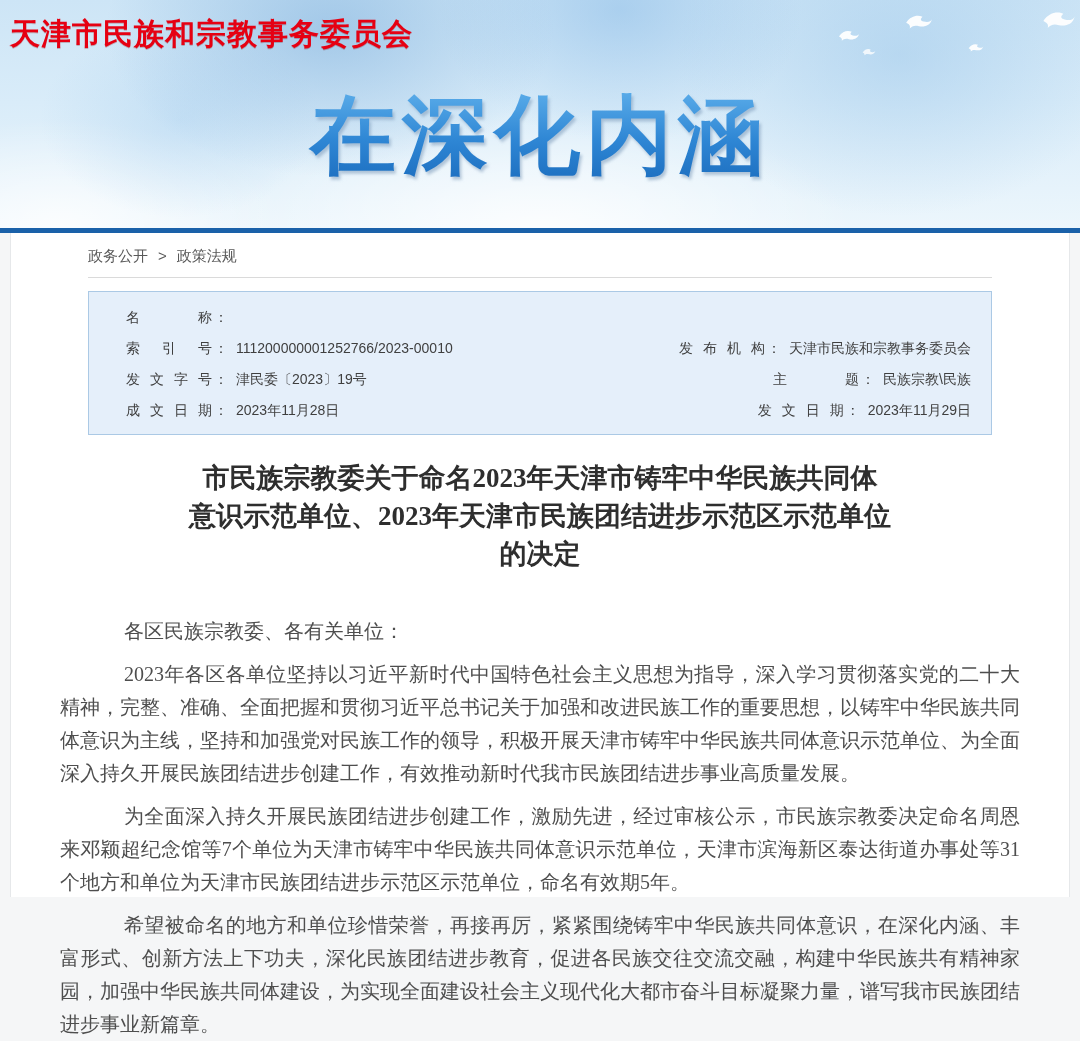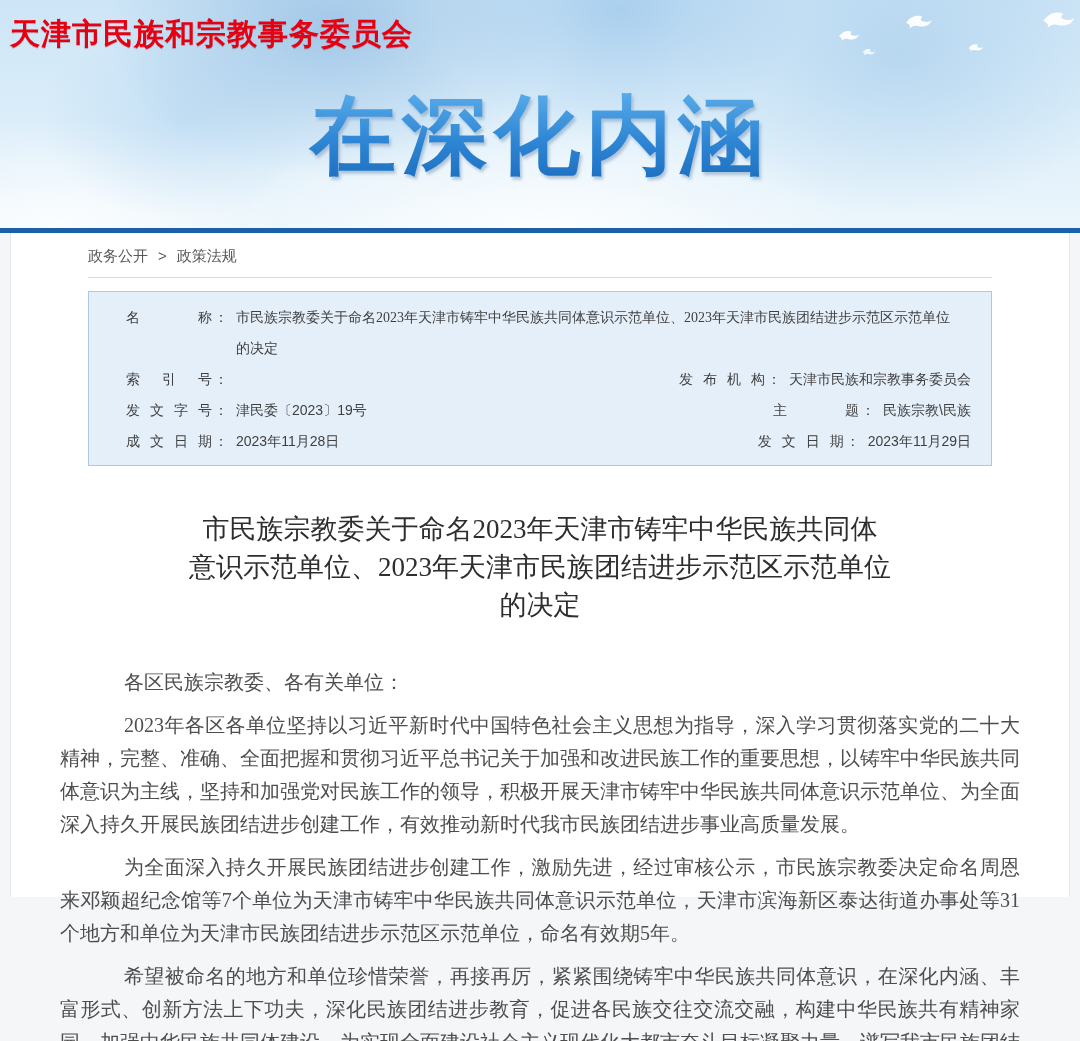--- a/index.html
+++ b/index.html
@@ -70,23 +70,23 @@
     display:inline-block;width:86px;flex:none;
     margin-left:37px;
     text-align:justify;text-align-last:justify;text-justify:inter-character;
   }
   .meta-cell.right .meta-label{margin-left:0;}
   .meta-colon{flex:none;margin-left:2px;}
   .meta-value{margin-left:8px;white-space:nowrap;}
   .meta-cell.full .meta-value{white-space:normal;}
   
   .doc-title{
-    margin:44px 0 0;text-align:center;
+    margin:24px 0 0;text-align:center;
     font-family:"Liberation Serif","DejaVu Serif",serif;
-    font-size:27px;font-weight:normal;color:#2e2e2e;line-height:38px;
+    font-size:27px;font-weight:bold;color:#2e2e2e;line-height:38px;
   }
   .doc-body{
     margin-top:42px;
     font-family:"Liberation Serif","DejaVu Serif",serif;
     font-size:20px;color:#4e4e4e;line-height:33px;
     text-align:justify;
   }
   .doc-body p{margin:0 0 10px;text-indent:64px;}
 </style>
 </head>
@@ -119,27 +119,27 @@
   <div class="breadcrumb">
     <a>政务公开</a><span class="crumb-sep">&gt;</span><a>政策法规</a>
   </div>
   <div class="crumb-divider"></div>
 
   <div class="meta-box">
     <div class="meta-row">
       <div class="meta-cell full">
         <span class="meta-label">名称</span>
           <span class="meta-colon">：</span>
-        <span class="meta-value">市民族宗教委关于命名2023年天津市铸牢中华民族共同体意识示范单位、2023年天津市民族团结进步示范区示范单位的决定</span>
       </div>
     </div>
     <div class="meta-row">
       <div class="meta-cell left">
         <span class="meta-label">索引号</span>
           <span class="meta-colon">：</span>
+        <span class="meta-value">111200000001252766/2023-00010</span>
       </div>
       <div class="meta-cell right">
         <span class="meta-label">发布机构</span>
           <span class="meta-colon">：</span>
         <span class="meta-value">天津市民族和宗教事务委员会</span>
       </div>
     </div>
     <div class="meta-row">
       <div class="meta-cell left">
         <span class="meta-label">发文字号</span>

